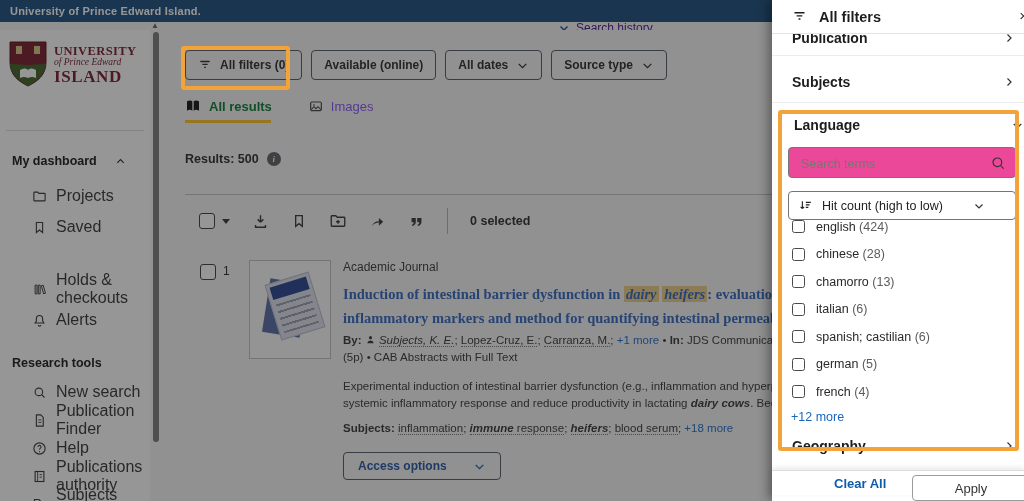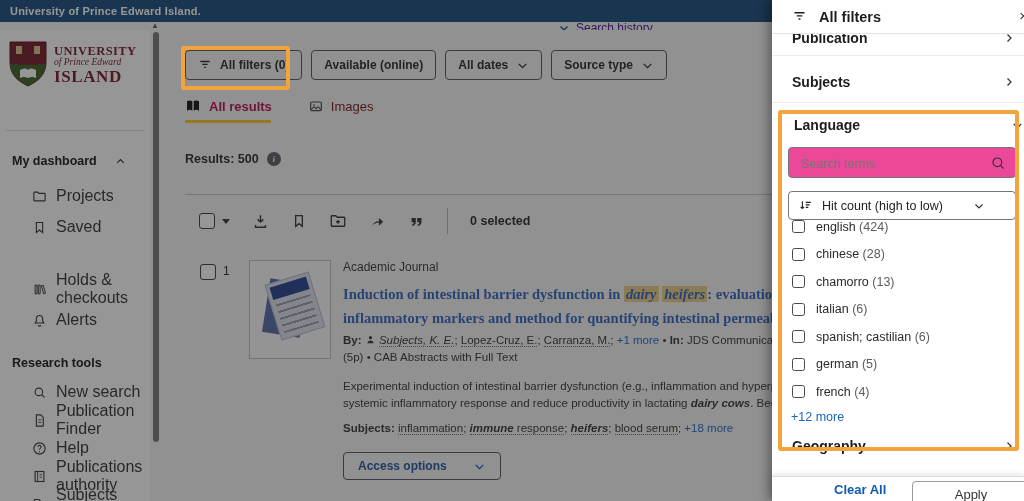--- a/index.html
+++ b/index.html
@@ -26,22 +26,22 @@
   .side-title .chev{position:absolute;left:103px;}
   .side-item{position:absolute;left:0;width:150px;height:24px;display:flex;align-items:center;gap:9px;padding-left:32px;box-sizing:border-box;color:#3c3c3c;font-size:16px;}
   .side-item svg{flex:0 0 auto;}
 
   
   .main{position:absolute;left:161px;top:30px;width:611px;height:471px;background:#f7f7f8;}
   .filter-btn-row{position:absolute;left:24px;top:20px;display:flex;gap:9px;}
   .fbtn{display:flex;align-items:center;gap:8px;height:30px;padding:0 12px;border:1px solid #57606a;border-radius:4px;font-size:12px;font-weight:bold;color:#333;background:transparent;box-sizing:border-box;white-space:nowrap;}
   .tabs{position:absolute;left:24px;top:68px;display:flex;gap:36px;align-items:center;}
   .tab{display:flex;align-items:center;gap:8px;font-size:13px;}
-  .tab.active{font-weight:bold;color:#be185d;}
-  .tab.inactive{color:#7f1d1d;gap:7px;}
+  .tab.active{font-weight:bold;color:#15803d;}
+  .tab.inactive{color:#8b5cf6;gap:7px;}
   .tab-underline{position:absolute;left:24px;top:90px;width:86px;height:3px;background:#ffc72c;}
   .results-line{position:absolute;left:24px;top:122px;display:flex;align-items:center;gap:8px;font-size:12.5px;font-weight:bold;color:#333;}
   .info-ic{width:14px;height:14px;border-radius:50%;background:#63676b;color:#f2f2f2;font-size:9px;font-family:"Liberation Serif",serif;font-style:italic;display:flex;align-items:center;justify-content:center;}
   .results-divider{position:absolute;left:24px;right:0;top:164px;border-top:1px solid #c6c6c6;}
   .toolbar{position:absolute;left:38px;top:178px;display:flex;align-items:center;gap:22px;color:#3d3d3d;}
   .cb{width:16px;height:16px;border:1.5px solid #3f454d;border-radius:3px;background:#fff;box-sizing:border-box;}
   .caret-down{width:0;height:0;border-left:4.5px solid transparent;border-right:4.5px solid transparent;border-top:5px solid #3d3d3d;}
   .tb-sep{width:1px;height:26px;background:#b5b5b5;}
   .sel-label{font-size:12.5px;font-weight:bold;color:#333;}
 
@@ -87,21 +87,21 @@
   .lang-search{position:absolute;left:16px;top:147px;width:228px;height:31px;border:1px solid #757575;border-radius:4px;background:#ec4899;box-sizing:border-box;}
   .lang-search input{position:absolute;left:10px;top:0;width:180px;height:100%;border:none;outline:none;font-size:12.5px;color:#333;background:transparent;font-family:"Liberation Sans",sans-serif;}
   .lang-search .mag{position:absolute;right:9px;top:7px;}
   .lang-sort{position:absolute;left:16px;top:191px;width:228px;height:29px;border:1px solid #757575;border-radius:4px;background:#fff;box-sizing:border-box;display:flex;align-items:center;gap:9px;padding-left:9px;font-size:12.5px;color:#222;}
   .lang-sort .chev-d{position:absolute;right:30px;}
   .lang-opts{position:absolute;left:20px;top:213px;width:220px;}
   .lang-opt{height:27.5px;display:flex;align-items:center;gap:11px;font-size:12.5px;color:#2a2a2a;}
   .lang-opt .count{color:#5c5c5c;}
   .cb-sm{width:13px;height:13px;border:1.5px solid #4a4a4a;border-radius:2.5px;background:#fff;box-sizing:border-box;flex:0 0 auto;}
   .more-link{position:absolute;left:19px;top:410px;font-size:12.5px;color:#1b66c0;}
-  .panel-footer{position:absolute;left:0;bottom:0;width:100%;height:24px;background:#fff;border-top:1px solid #ddd;box-shadow:0 -2px 6px rgba(0,0,0,.10);z-index:5;}
+  .panel-footer{position:absolute;left:0;bottom:6px;width:100%;height:24px;background:#fff;border-top:1px solid #ddd;box-shadow:0 -2px 6px rgba(0,0,0,.10);z-index:5;}
   .clear-all{position:absolute;left:62px;top:5px;font-size:13px;font-weight:bold;color:#0f5cab;}
   .apply-btn{position:absolute;left:140px;top:4px;width:118px;height:26px;border:1px solid #9a9a9a;border-radius:4px;background:#fff;font-size:13px;color:#333;font-family:"Liberation Sans",sans-serif;}
 
   
   .ann{position:absolute;border:4px solid #F2A43B;border-radius:3px;z-index:20;pointer-events:none;}
   .ann-filters{left:181px;top:46px;width:101px;height:36px;}
   .ann-language{left:778px;top:110px;width:233px;height:333px;}
 
   svg{display:block;}
 </style>

